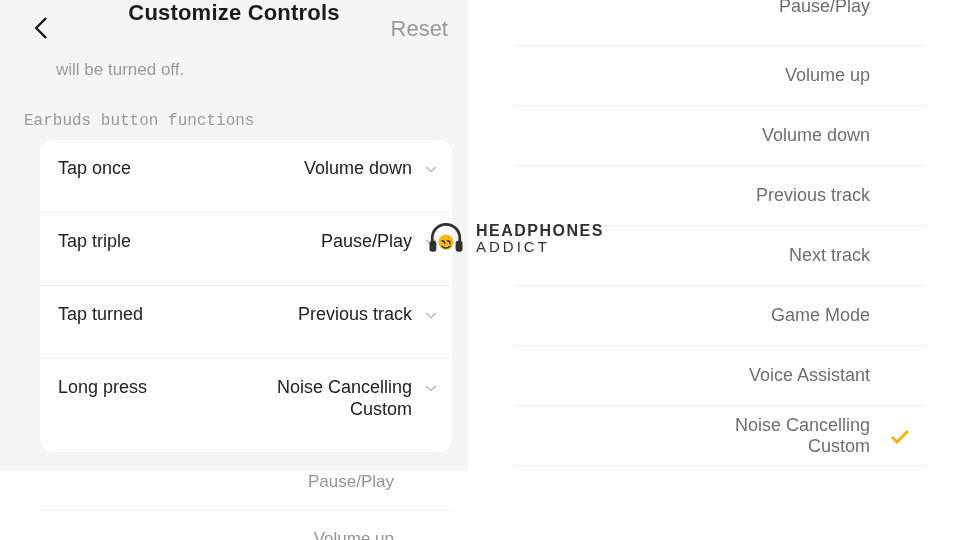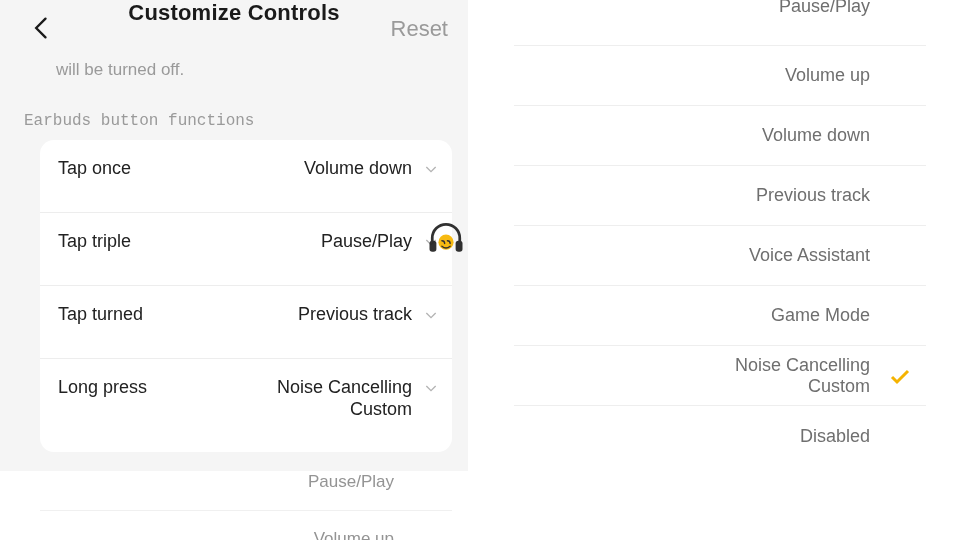--- a/index.html
+++ b/index.html
@@ -130,43 +130,47 @@
       </div>
       <div class="opt">
         <div class="txt">Volume down</div>
 
       </div>
       <div class="opt">
         <div class="txt">Previous track</div>
 
       </div>
       <div class="opt">
-        <div class="txt">Voice Assistant</div>
+        <div class="txt">Next track</div>
 
       </div>
       <div class="opt">
         <div class="txt">Game Mode</div>
+
+      </div>
+      <div class="opt">
+        <div class="txt">Voice Assistant</div>
 
       </div>
       <div class="opt selected">
         <div class="txt">Noise Cancelling<br>Custom</div>
         <div class="chk"><svg viewBox="0 0 24 24">
               <polyline points="4 13 9 18 20 7"></polyline>
             </svg></div>
-      </div>
-      <div class="opt" style="border-bottom:none">
-        <div class="txt">Disabled</div>
-
       </div>
     </div>
   </div>
 
   <div class="wm">
     <svg viewBox="0 0 64 64">
       <path d="M12 40 V32 a20 20 0 0 1 40 0 V40" fill="none" stroke="#222" stroke-width="4" stroke-linecap="round"></path>
       <rect x="8" y="36" width="10" height="16" rx="4" fill="#222"></rect>
       <rect x="46" y="36" width="10" height="16" rx="4" fill="#222"></rect>
       <circle cx="32" cy="38" r="11" fill="#f7b500"></circle>
       <path d="M26 36 a4 4 0 0 1 4 4 M34 36 a4 4 0 0 1 4 4" stroke="#222" stroke-width="2" fill="none" stroke-linecap="round"></path>
       <path d="M26 44 q6 5 12 0" stroke="#222" stroke-width="2" fill="none" stroke-linecap="round"></path>
     </svg>
+    <div>
+      <div class="t1">HEADPHONES</div>
+      <div class="t2">ADDICT</div>
+    </div>
   </div>
 </div>
 
 </body></html>

